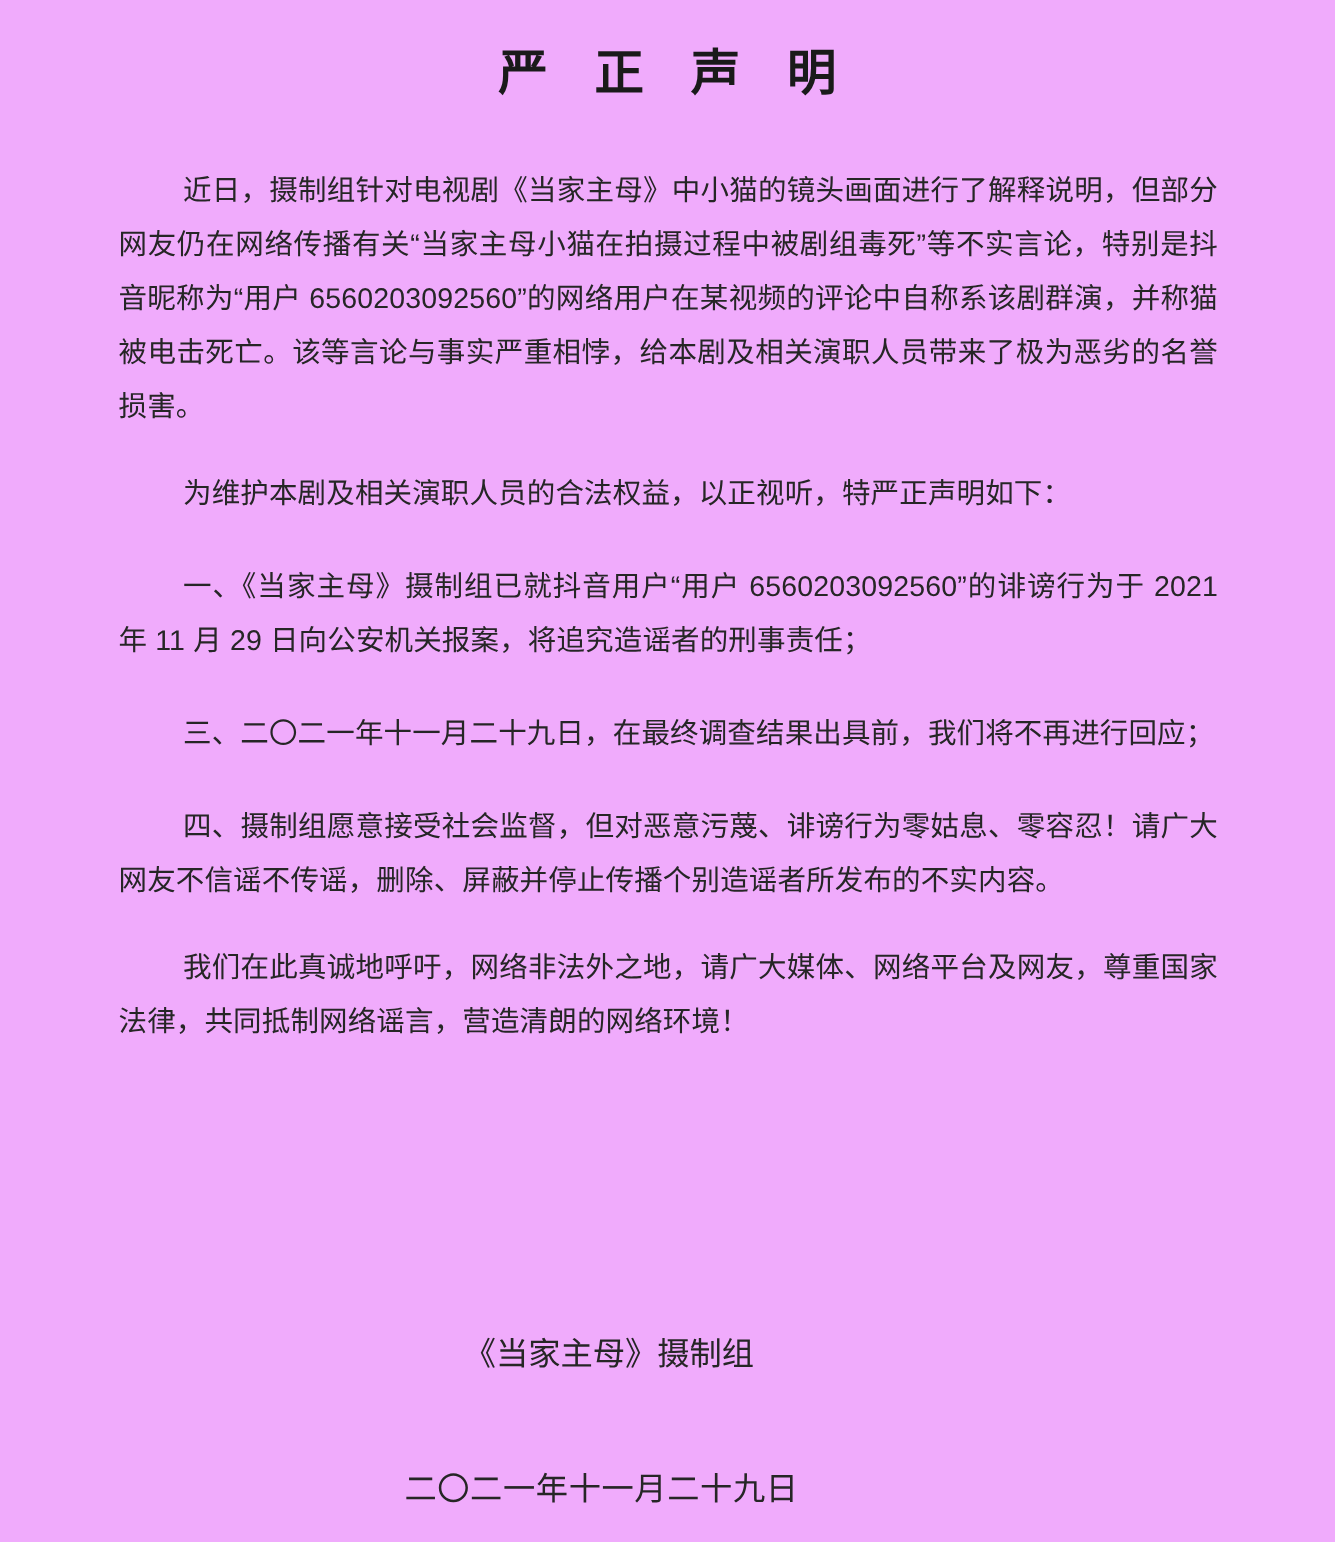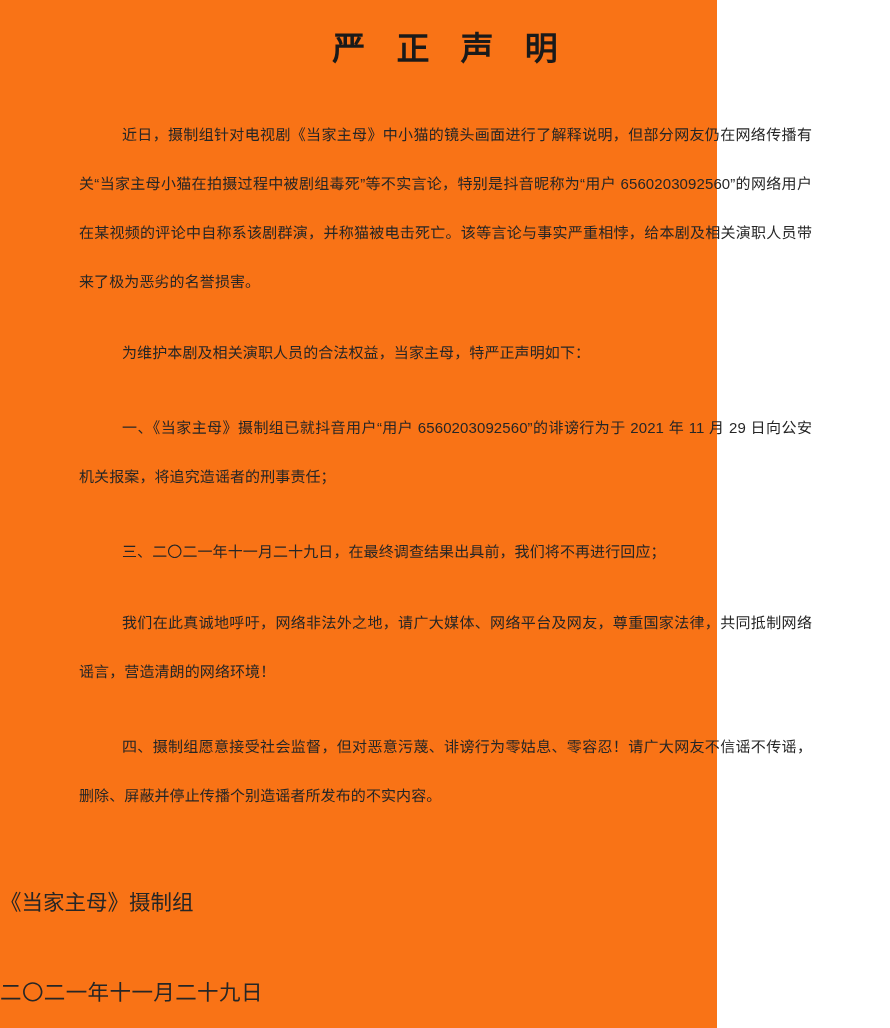--- a/index.html
+++ b/index.html
@@ -12,25 +12,25 @@
     height: 1028px;
     background: #ffffff;
     font-family: "Liberation Sans", "DejaVu Sans", sans-serif;
     color: #262626;
     overflow: hidden;
     -webkit-font-smoothing: antialiased;
   }
 
   .statement-page {
     position: relative;
-    width: 717px;
+    width: 890px;
     height: 1028px;
     box-sizing: border-box;
     padding: 0;
-    background: #f97316;
+    background: #f0abfc;
   }
 
   
   .doc-title {
     margin: 0;
     padding: 0;
     position: absolute;
     top: 26px;
     left: 0;
     width: 890px;
@@ -46,22 +46,22 @@
   
   .doc-body {
     position: absolute;
     top: 110px;
     left: 79px;
     width: 733px;
   }
 
   .para {
     margin: 0;
-    font-size: 15px;
-    line-height: 49px;
+    font-size: 19px;
+    line-height: 36px;
     text-align: justify;
     text-justify: inter-ideograph;
     color: #262626;
     letter-spacing: 0.1px;
   }
 
   .para.indent {
     text-indent: 43px;
   }
 
@@ -71,51 +71,51 @@
 
   
   .sign-block {
     position: absolute;
     left: 0;
     width: 890px;
   }
   .sign-line {
     margin: 0;
     padding-right: 78px;
-    text-align: left;
+    text-align: center;
     font-size: 21.5px;
     line-height: 32px;
     color: #262626;
   }
   .sign-org  { top: 887px; }
   .sign-date { top: 977px; }
   .sign-date .sign-line { padding-right: 88px; letter-spacing: 0.4px; }
 </style>
 </head>
 <body>
 
 <div class="statement-page">
 
   <h1 class="doc-title">严 正 声 明</h1>
 
   <div class="doc-body">
 
     <p class="para indent">近日，摄制组针对电视剧《当家主母》中小猫的镜头画面进行了解释说明，但部分网友仍在网络传播有关“当家主母小猫在拍摄过程中被剧组毒死”等不实言论，特别是抖音昵称为“用户 6560203092560”的网络用户在某视频的评论中自称系该剧群演，并称猫被电击死亡。该等言论与事实严重相悖，给本剧及相关演职人员带来了极为恶劣的名誉损害。</p>
 
 
-    <p class="para indent gap-para">为维护本剧及相关演职人员的合法权益，当家主母，特严正声明如下：</p>
+    <p class="para indent gap-para">为维护本剧及相关演职人员的合法权益，以正视听，特严正声明如下：</p>
 
     <p class="para indent gap-item">一、《当家主母》摄制组已就抖音用户“用户 6560203092560”的诽谤行为于 2021 年 11 月 29 日向公安机关报案，将追究造谣者的刑事责任；</p>
 
 
     <p class="para indent gap-item">三、二〇二一年十一月二十九日，在最终调查结果出具前，我们将不再进行回应；</p>
 
+    <p class="para indent gap-item">四、摄制组愿意接受社会监督，但对恶意污蔑、诽谤行为零姑息、零容忍！请广大网友不信谣不传谣，删除、屏蔽并停止传播个别造谣者所发布的不实内容。</p>
+
     <p class="para indent gap-para">我们在此真诚地呼吁，网络非法外之地，请广大媒体、网络平台及网友，尊重国家法律，共同抵制网络谣言，营造清朗的网络环境！</p>
-
-    <p class="para indent gap-item">四、摄制组愿意接受社会监督，但对恶意污蔑、诽谤行为零姑息、零容忍！请广大网友不信谣不传谣，删除、屏蔽并停止传播个别造谣者所发布的不实内容。</p>
 
   </div>
 
   <div class="sign-block sign-org">
     <p class="sign-line">《当家主母》摄制组</p>
   </div>
 
   <div class="sign-block sign-date">
     <p class="sign-line">二〇二一年十一月二十九日</p>
   </div>

